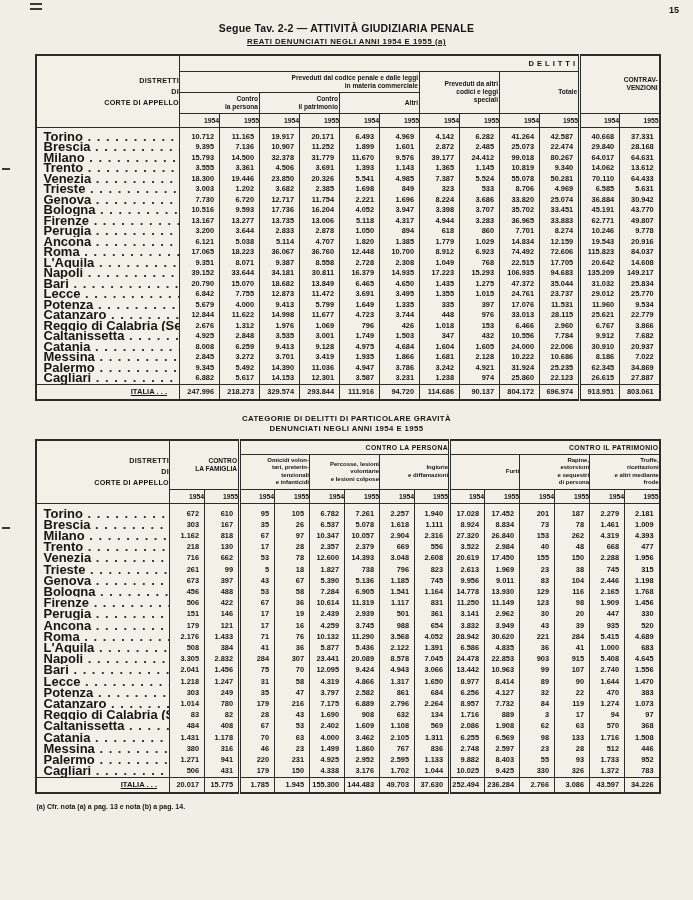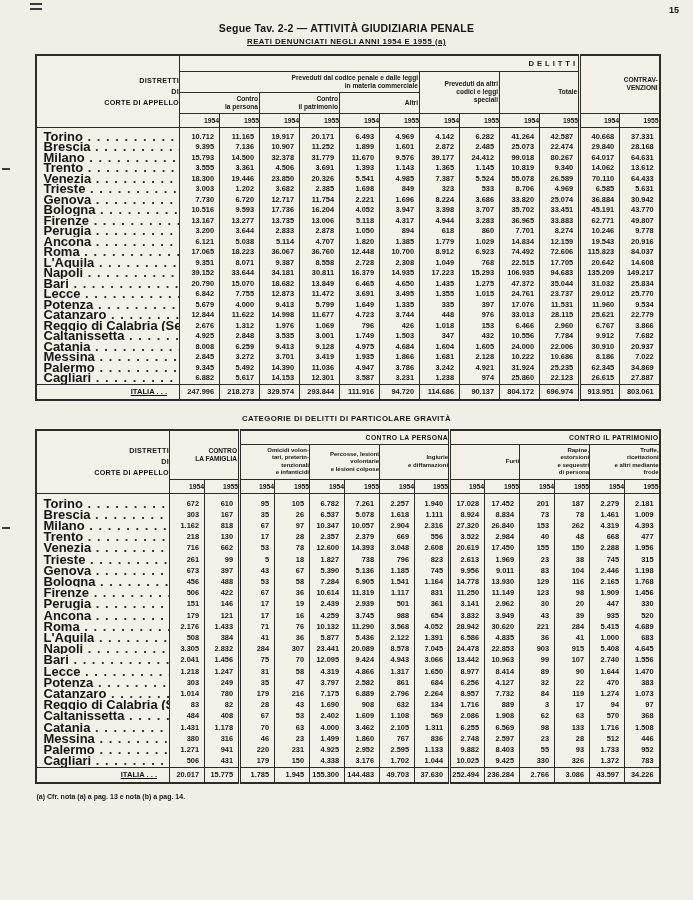--- a/index.html
+++ b/index.html
@@ -179,21 +179,21 @@
             <td class="lbl"><span class="nm">Venezia</span><span class="dots"></span></td>
             <td class="num">18.300</td>
             <td class="num">19.446</td>
             <td class="num">23.850</td>
             <td class="num">20.326</td>
             <td class="num">5.541</td>
             <td class="num">4.985</td>
             <td class="num">7.387</td>
             <td class="num">5.524</td>
             <td class="num">55.078</td>
-            <td class="num">26.589</td>
+            <td class="num">50.281</td>
             <td class="num hv">70.110</td>
             <td class="num">64.433</td>
           </tr>
           <tr>
             <td class="lbl"><span class="nm">Trieste</span><span class="dots"></span></td>
             <td class="num">3.003</td>
             <td class="num">1.202</td>
             <td class="num">3.682</td>
             <td class="num">2.385</td>
             <td class="num">1.698</td>
@@ -488,20 +488,21 @@
             <td class="num">804.172</td>
             <td class="num">696.974</td>
             <td class="num hv">913.951</td>
             <td class="num">803.061</td>
           </tr>
         </tbody>
     </table>
 
     <div class="t2title">
       <div>CATEGORIE DI DELITTI DI PARTICOLARE GRAVITÀ</div>
+      <div>DENUNCIATI NEGLI ANNI 1954 E 1955</div>
     </div>
 
     <table class="t t2">
       <colgroup>
         <col style="width:134px">
         <col span="14" style="width:35px">
       </colgroup>
       <thead>
         <tr>
           <th rowspan="3" class="hdr-dist">DISTRETTI

